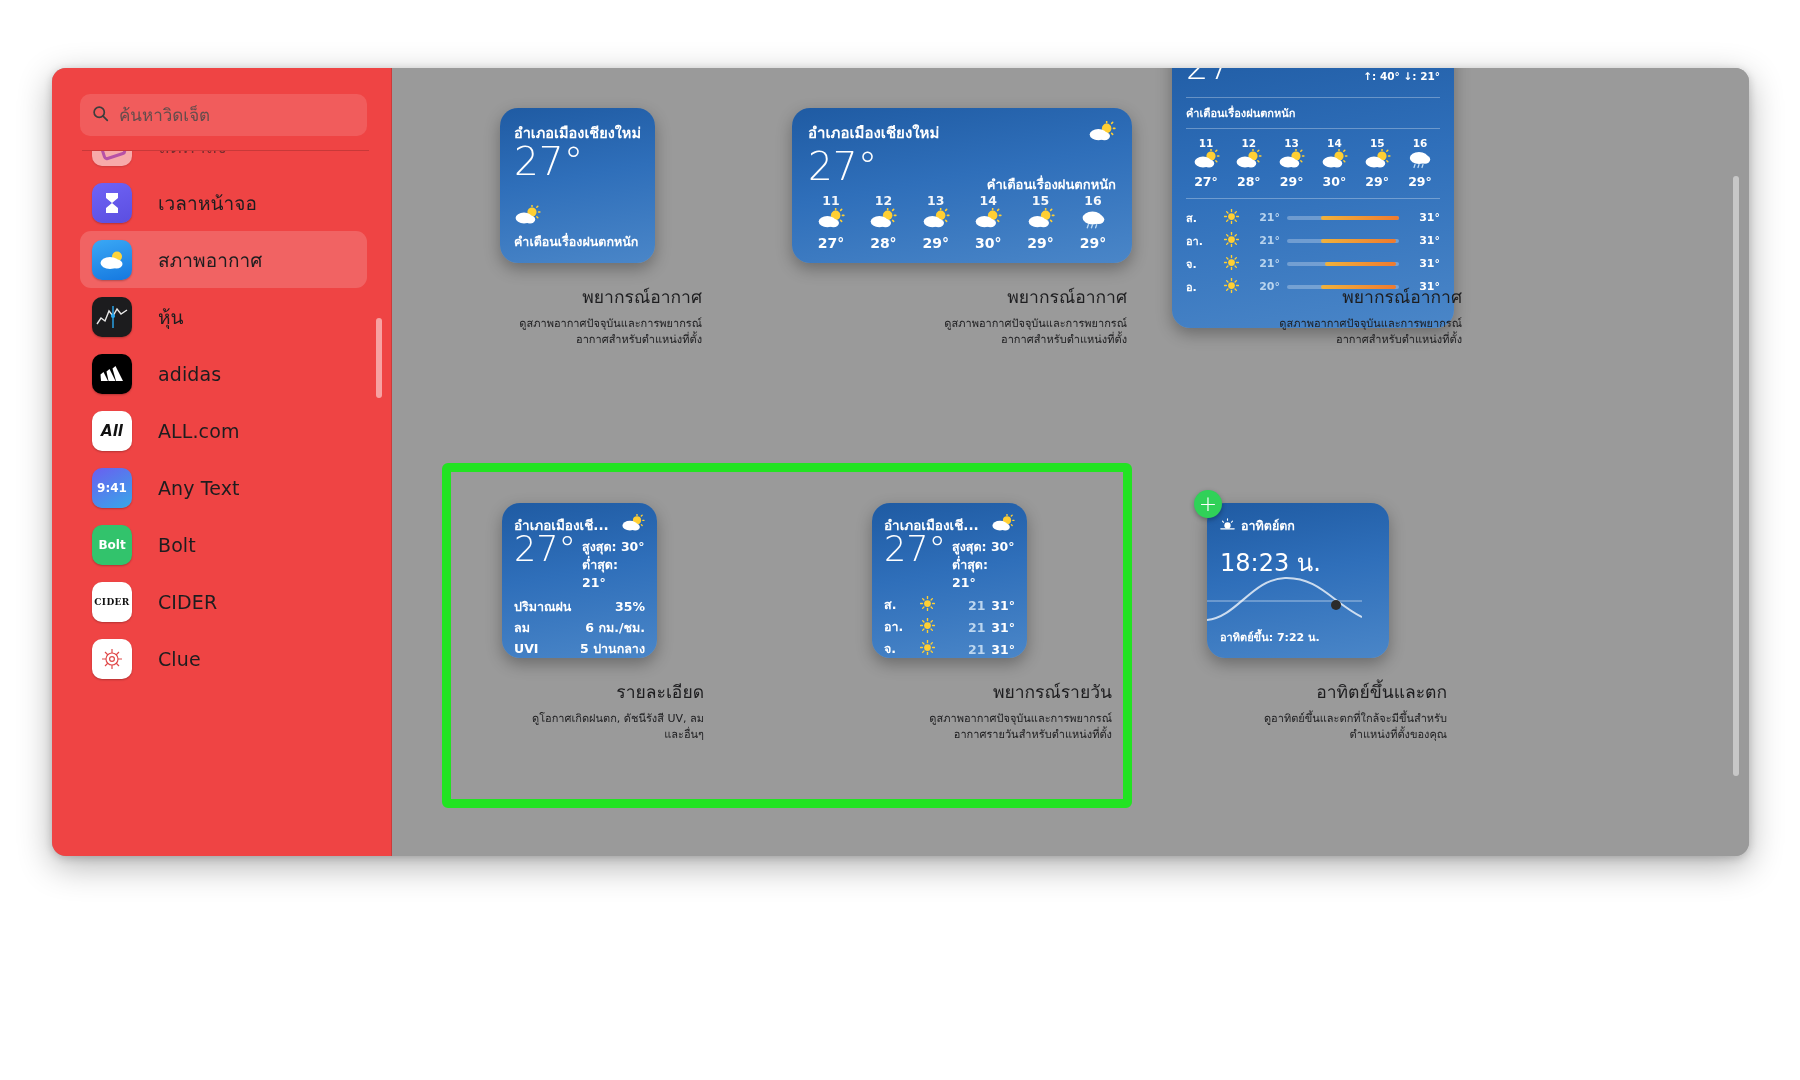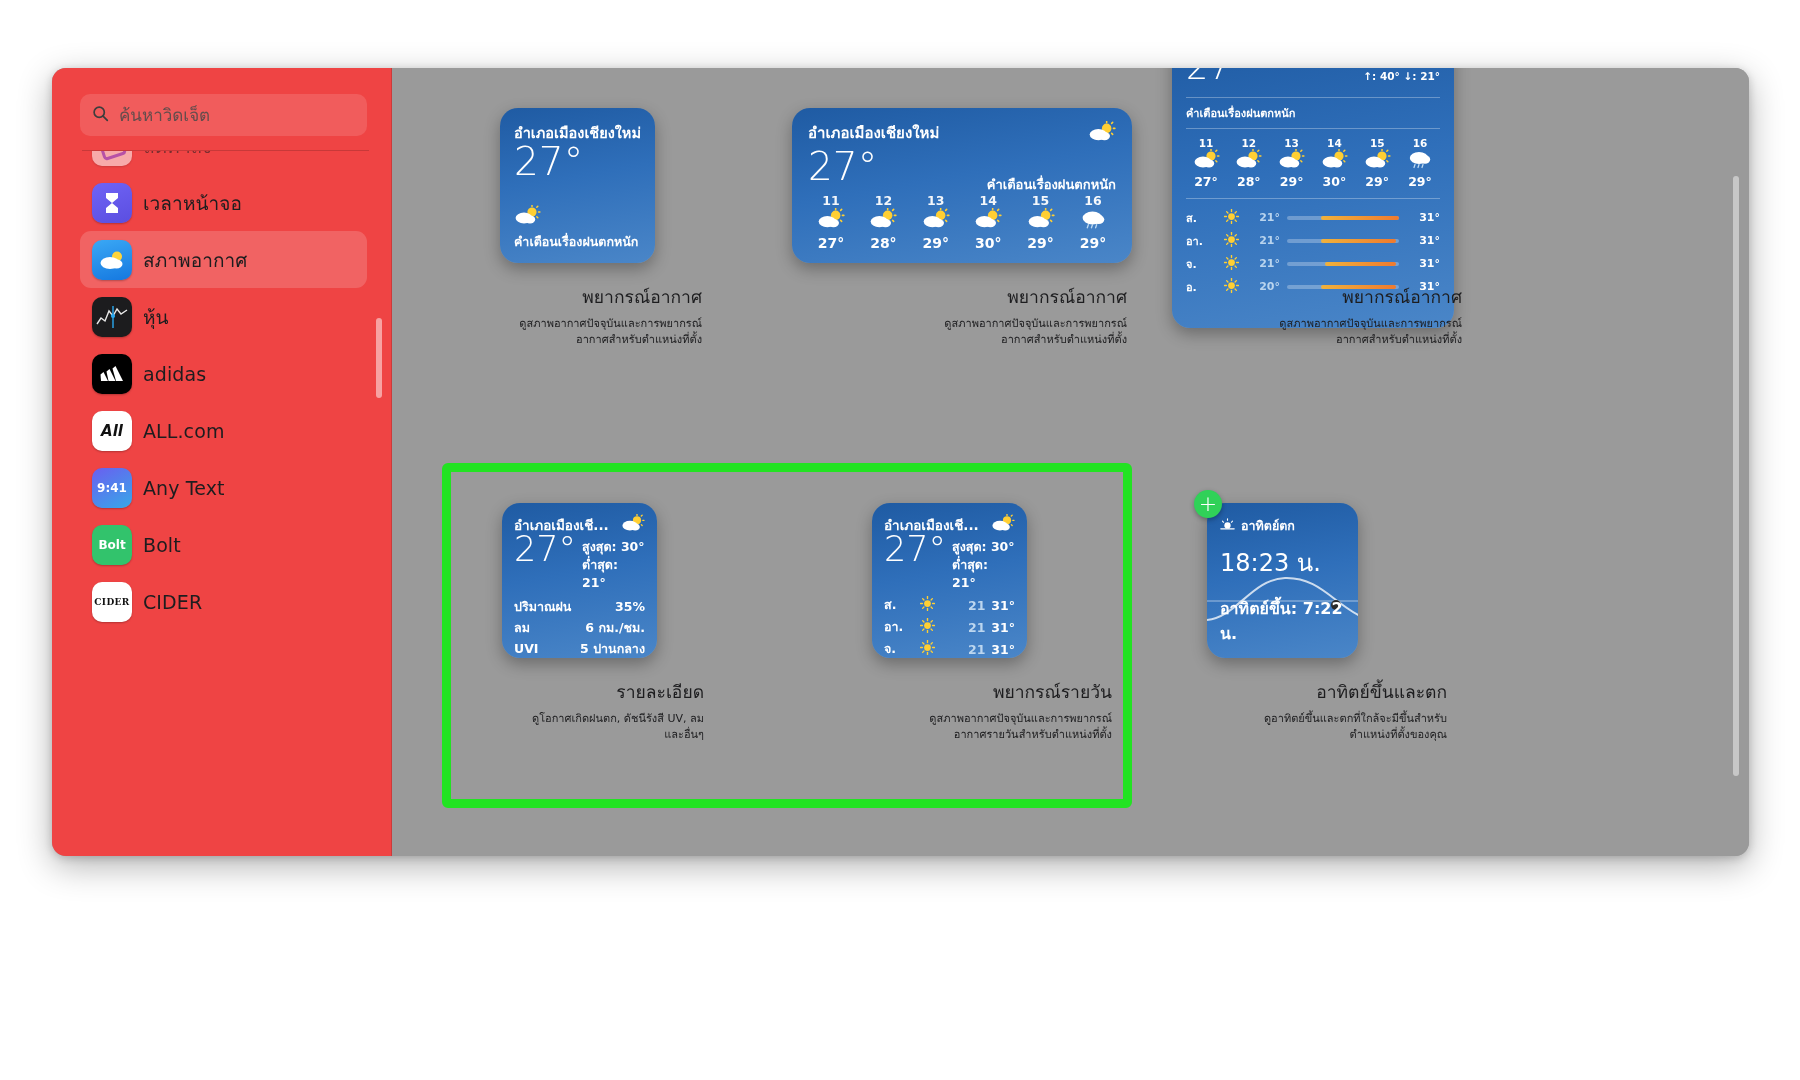--- a/index.html
+++ b/index.html
@@ -48,21 +48,21 @@
 
   #sidebar-sep{ height:1px; background:rgba(0,0,0,.16); margin:0 22px 0 30px; }
 
   #app-list{
     flex:1; overflow:hidden; position:relative;
     padding:0 24px 0 28px;
   }
   #app-list-inner{ position:relative; top:-34px; }
   .app-row{
     height:57px;
-    display:flex; align-items:center; gap:11px;
+    display:flex; align-items:center; gap:26px;
     padding:0 12px; border-radius:11px;
   }
   .app-row.selected{ background:rgba(255,255,255,.17); }
   .app-icon{
     width:40px; height:40px; flex:0 0 40px;
     border-radius:10px; position:relative;
     display:flex; align-items:center; justify-content:center;
     overflow:hidden;
     font-size:13px; font-weight:bold; color:#fff;
     box-shadow:0 1px 2px rgba(0,0,0,.25);
@@ -171,24 +171,24 @@
   #w-day .mid{ display:flex; align-items:flex-start; gap:6px; margin-top:-4px;}
   #w-day .temp{ font-size:35px; font-weight:300; line-height:1; }
   #w-day .hl{ font-size:12.5px; font-weight:700; line-height:1.45; padding-top:6px; }
   #w-day .drow{ display:flex; align-items:center; font-size:12.5px; font-weight:700; height:22px;}
   #w-day .drow .dn{ width:28px; }
   #w-day .drow .di{ width:30px; text-align:center;}
   #w-day .drow .sp{ flex:1; }
   #w-day .drow .lo{ color:#bcd6ef; margin-right:6px;}
 
   
-  #w-sun{ left:815px; top:435px; width:151px; height:155px; padding:13px 13px; }
+  #w-sun{ left:815px; top:435px; width:182px; height:155px; padding:13px 13px; }
   #w-sun .hdr{ display:flex; align-items:center; gap:6px; font-size:12.5px; font-weight:700; }
   #w-sun .time{ font-size:24px; font-weight:400; margin-top:7px; }
-  #w-sun .rise{ position:absolute; left:13px; bottom:12px; font-size:16px; font-weight:700; }
+  #w-sun .rise{ position:absolute; left:13px; bottom:12px; font-size:11px; font-weight:700; }
   #w-sun .curve{ position:absolute; left:0; right:0; top:62px; height:60px; }
   #plus-badge{
     position:absolute; left:802px; top:422px;
     width:28px; height:28px; border-radius:50%;
     background:#30d158; color:#fff;
     display:flex; align-items:center; justify-content:center;
     font-size:22px; font-weight:300; line-height:0;
     box-shadow:0 2px 5px rgba(0,0,0,.3);
     z-index:6;
   }
@@ -308,20 +308,33 @@
           <div class="app-row">
             <div class="app-icon ic-bolt">Bolt</div>
             <div class="app-label">Bolt</div>
           </div>
 
           <div class="app-row">
             <div class="app-icon ic-cider">CIDER</div>
             <div class="app-label">CIDER</div>
           </div>
 
+          <div class="app-row">
+            <div class="app-icon ic-clue">
+              <svg width="24" height="24" viewBox="0 0 24 24">
+                <g stroke="#e04a4a" stroke-width="1.2" fill="none">
+                  <circle cx="12" cy="12" r="6"></circle>
+                  <circle cx="12" cy="12" r="2.4"></circle>
+                  <path d="M12 2 L12 6 M12 18 L12 22 M2 12 L6 12 M18 12 L22 12
+                           M5 5 L8 8 M16 16 L19 19 M19 5 L16 8 M8 16 L5 19"></path>
+                </g>
+              </svg>
+            </div>
+            <div class="app-label">Clue</div>
+          </div>
 
         </div>
       </div>
 
       <div id="sidebar-scroll"></div>
     </div>
 
     <div id="gallery">
       <div class="grid">
 

